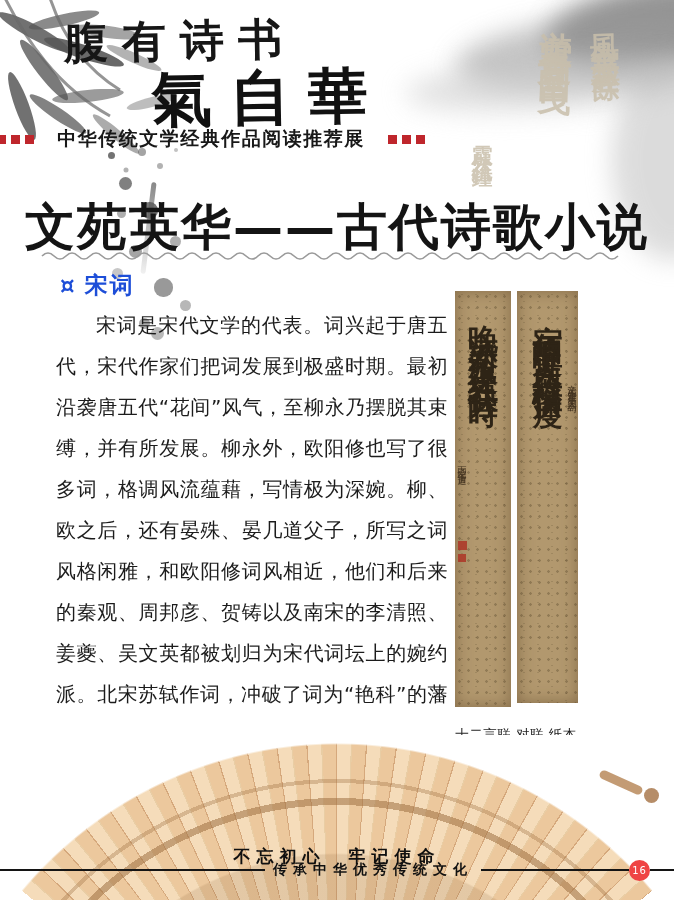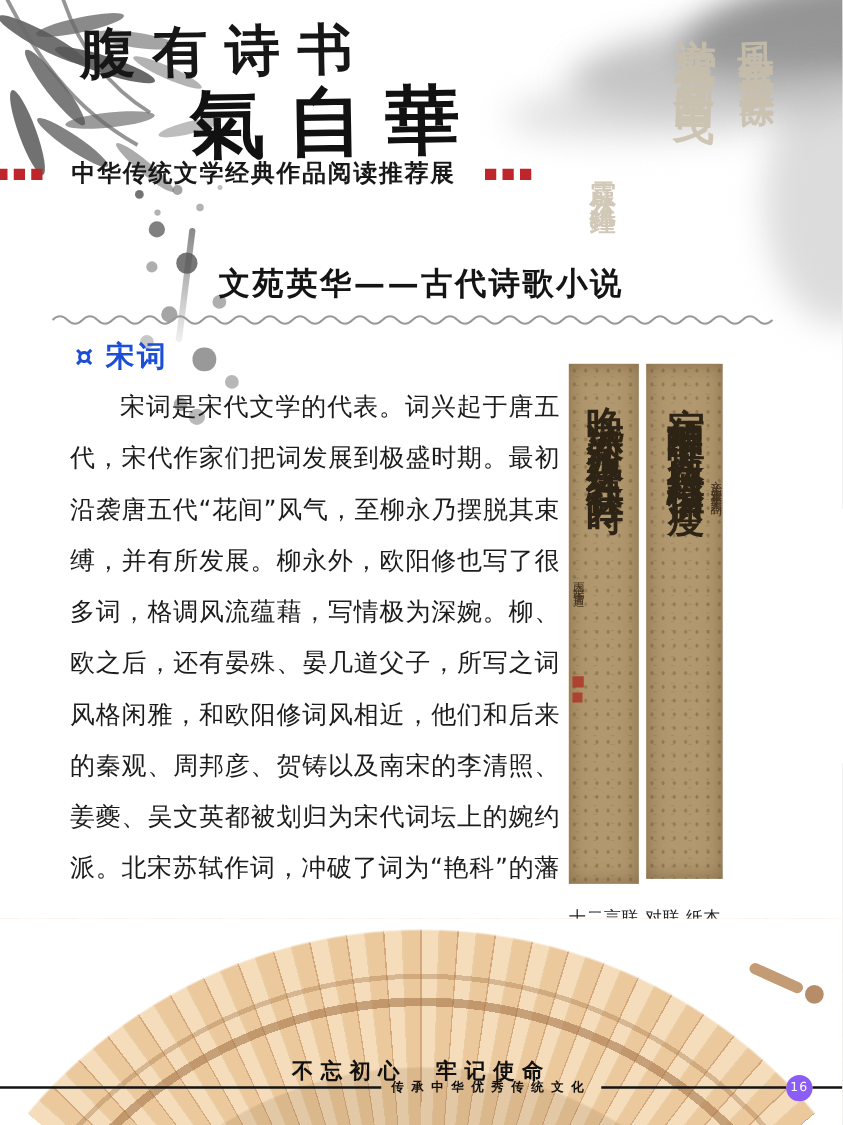--- a/index.html
+++ b/index.html
@@ -31,22 +31,22 @@
   
   .title1{position:absolute;left:64px;top:12px;font-family:"DejaVu Serif","Liberation Serif",serif;
           font-weight:900;font-size:44px;letter-spacing:14px;color:#161616;transform:rotate(-1deg)}
   .title2{position:absolute;left:152px;top:58px;font-family:"DejaVu Serif","Liberation Serif",serif;
           font-weight:900;font-size:60px;letter-spacing:18px;color:#111;transform:rotate(-1deg)}
   .banner{position:absolute;left:36px;top:126px;width:350px;display:flex;align-items:center;justify-content:center;gap:5px}
   .sq{width:9px;height:9px;background:#bf262c;flex:0 0 auto}
   .banner-label{font-size:19px;font-weight:bold;letter-spacing:1.5px;color:#181818;margin:0 18px;white-space:nowrap}
 
   
-  .section-title{position:absolute;left:0;top:210px;width:674px;text-align:center;
-     font-family:"DejaVu Serif","Liberation Serif",serif;font-weight:900;font-size:25px;letter-spacing:2px;color:#141414}
+  .section-title{position:absolute;left:0;top:194px;width:674px;text-align:center;
+     font-family:"DejaVu Serif","Liberation Serif",serif;font-weight:900;font-size:50px;letter-spacing:2px;color:#141414}
   .divider{position:absolute;left:40px;top:250px}
 
   
   .art-head{position:absolute;left:60px;top:270px;font-size:23px;font-weight:bold;color:#1d4ed8;letter-spacing:2px}
   .art-head .bullet{font-weight:bold;margin-right:8px}
   .art-body{position:absolute;left:56px;top:305px;width:392px;max-height:418px;overflow:hidden;
             font-size:20px;line-height:41px;text-align:justify;text-indent:2em;color:#1c1c1c;letter-spacing:.5px}
 
   
   .scroll{position:absolute;background:#b2986e;
@@ -79,23 +79,23 @@
   .rope-knot{position:absolute;left:598px;top:778px;width:46px;height:9px;border-radius:5px;
      background:#b98a5c;transform:rotate(24deg);opacity:.85}
   .rope-tassel{position:absolute;left:644px;top:788px;width:15px;height:15px;border-radius:50%;
      background:#a9794d;opacity:.85}
   .footer1{position:absolute;left:0;top:845px;width:674px;text-align:center;
      font-family:"DejaVu Serif","Liberation Serif",serif;font-weight:bold;font-size:17px;
      letter-spacing:6px;color:#101010}
   .footer2{position:absolute;left:0;top:861px;width:674px;height:18px;display:flex;align-items:center}
   .seg{height:1.5px;background:#141414}
   .seg1{flex:1 1 auto}.seg2{width:148px}.seg3{width:24px}
-  .footer2-label{font-family:Liberation Serif, serif;font-weight:bold;font-size:10px;
+  .footer2-label{font-family:Liberation Serif, serif;font-weight:bold;font-size:14px;
      letter-spacing:6px;color:#101010;margin:0 8px;white-space:nowrap}
-  .pagenum{width:21px;height:21px;border-radius:50%;background:#8b5cf6;color:#fff;
+  .pagenum{width:21px;height:21px;border-radius:50%;background:#ef4444;color:#fff;
      font-size:10px;display:flex;align-items:center;justify-content:center;letter-spacing:1px;flex:0 0 auto}
 </style>
 </head>
 <body>
 
 <div class="page">
 
   <svg class="bamboo" viewBox="0 0 235 190">
     <g fill="#4a4a4a">
       <ellipse cx="42" cy="38" rx="40" ry="7" transform="rotate(28 42 38)" opacity=".85"></ellipse>

